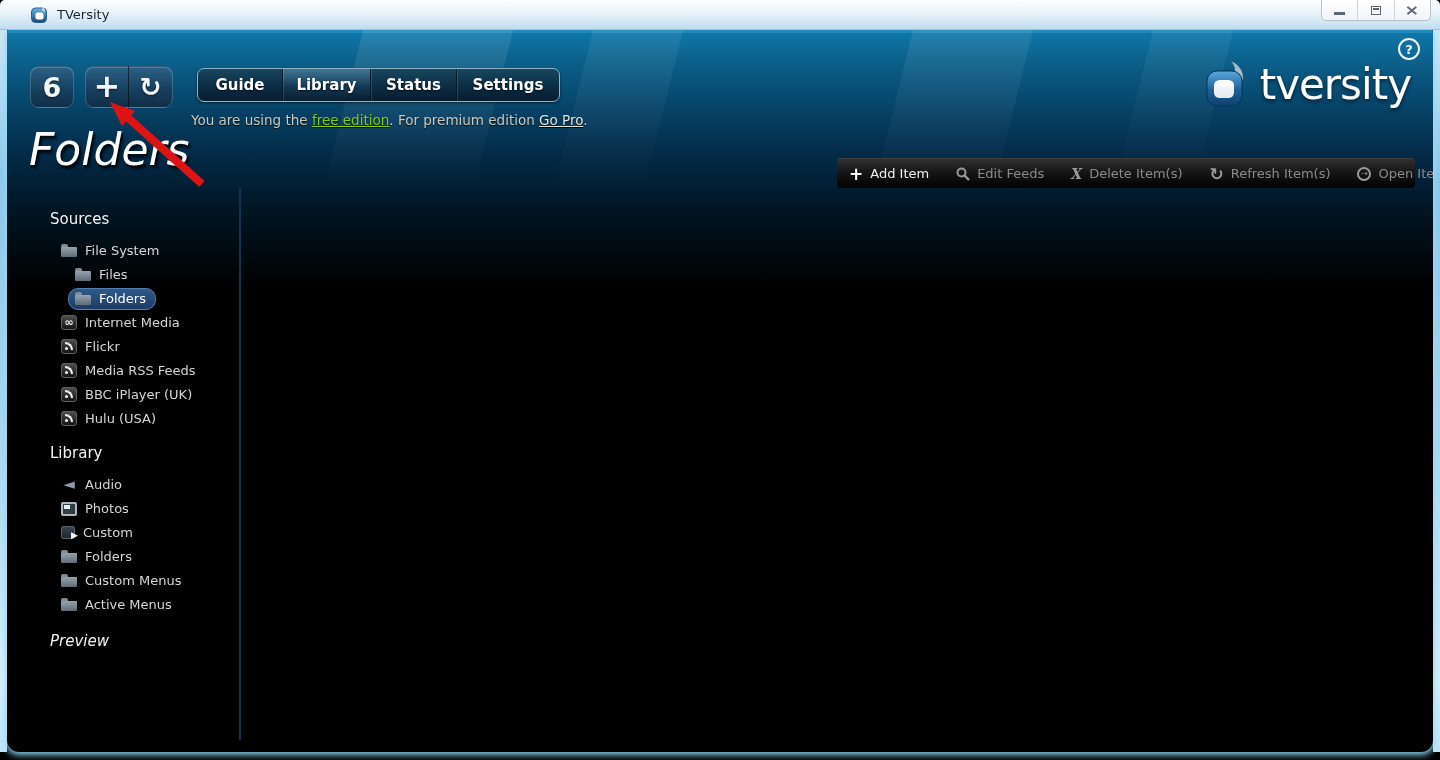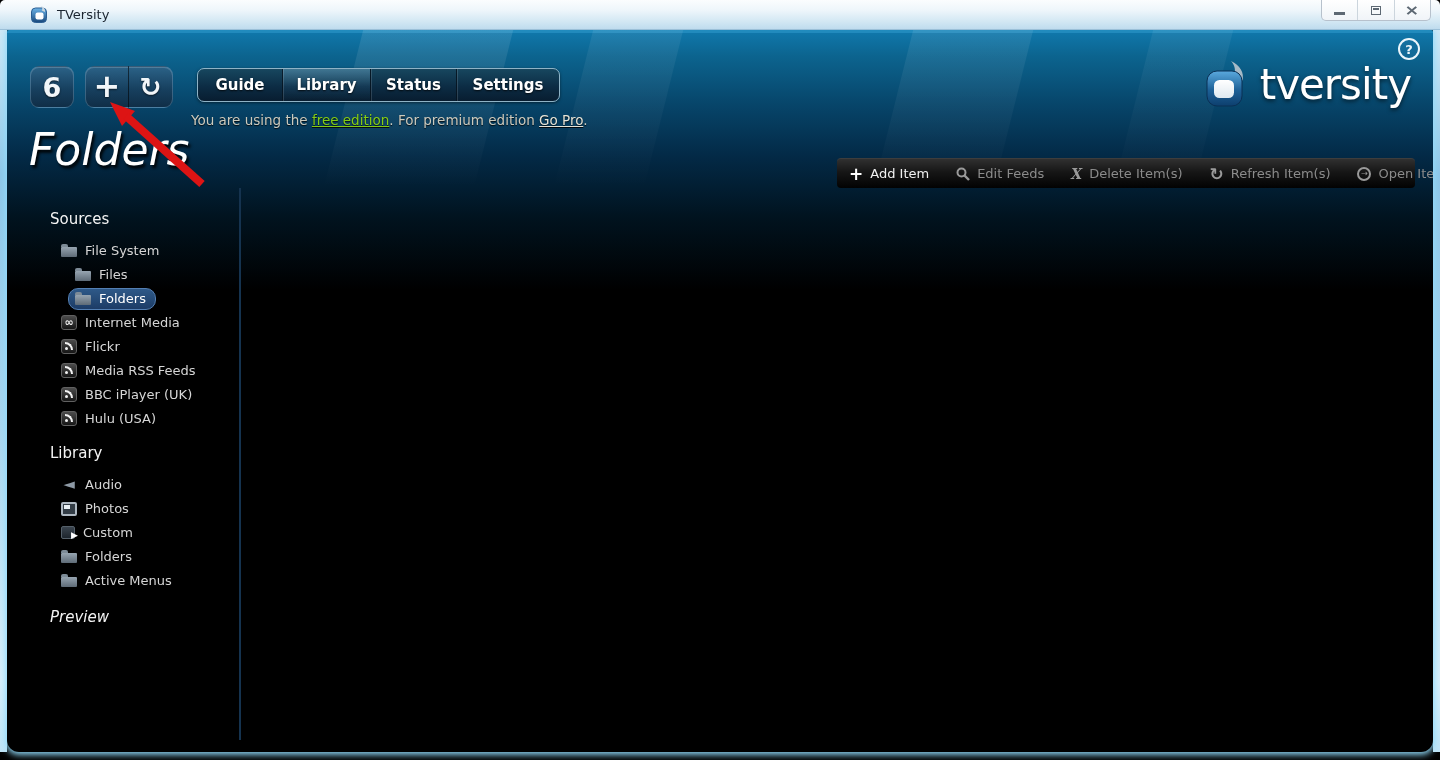--- a/index.html
+++ b/index.html
@@ -331,20 +331,26 @@
         </div>
       <div class="row lvl0">
           <span class="inner">
         <span class="ic ic-folder"></span>
         <span class="lbl">Folders</span>
           </span>
         </div>
       <div class="row lvl0">
           <span class="inner">
         <span class="ic ic-folder"></span>
+        <span class="lbl">Custom Menus</span>
+          </span>
+        </div>
+      <div class="row lvl0">
+          <span class="inner">
+        <span class="ic ic-folder"></span>
         <span class="lbl">Active Menus</span>
           </span>
         </div>
 
       <div class="sect-h mt2">Preview</div>
     </div>
 
   </div>
 </div>
 

